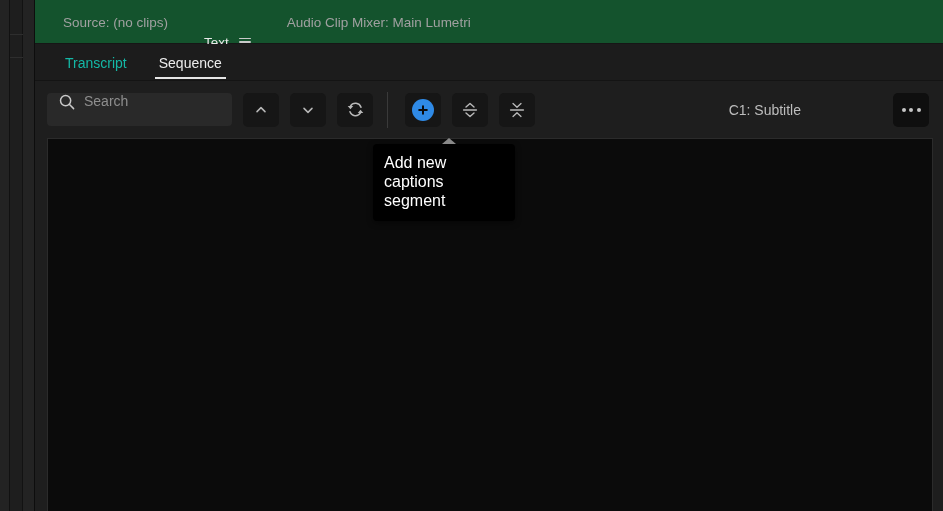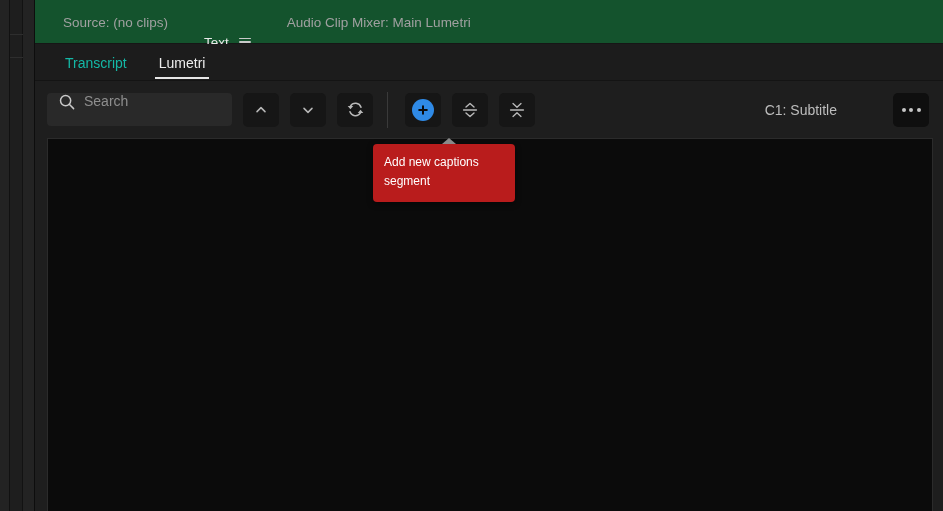--- a/index.html
+++ b/index.html
@@ -237,21 +237,21 @@
     justify-content: center;
   }
 
   .spacer { flex: 1 1 auto; }
 
   .track-label {
     flex: 0 0 auto;
     font-size: 14px;
     color: #bdbdbd;
     white-space: nowrap;
-    margin-right: 56px;
+    margin-right: 92px;
   }
 
   .more-btn {
     flex: 0 0 auto;
     width: 36px;
     height: 34px;
     background: #0f0f0f;
     border-radius: 5px;
     display: flex;
     align-items: center;
@@ -283,26 +283,26 @@
     border-bottom: none;
     box-sizing: border-box;
   }
 
   
   .tooltip {
     position: absolute;
     left: 373px;
     top: 144px;
     width: 142px;
-    background: #b91c1c;
+    background: #000000;
     border-radius: 4px;
     padding: 9px 11px 11px 11px;
     box-sizing: border-box;
     color: #ffffff;
-    font-size: 12px;
+    font-size: 16px;
     line-height: 19px;
     z-index: 50;
     box-shadow: 0 2px 6px rgba(0,0,0,0.45);
   }
   .tooltip .tip-arrow {
     position: absolute;
     top: -6px;
     left: 69px;
     width: 0; height: 0;
     border-left: 7px solid transparent;
@@ -347,21 +347,21 @@
         <span class="tab-label">Audio Clip Mixer: Main Lumetri</span>
       </div>
 
     </div>
 
     <div class="subtabbar">
       <div class="subtab">
         <span>Transcript</span>
       </div>
       <div class="subtab active">
-        <span>Lumetri</span>
+        <span>Sequence</span>
         <span class="subtab-underline"></span>
       </div>
     </div>
 
     <div class="toolbar">
 
       <div class="search-box">
         <span class="s-icon">
           <svg width="18" height="18" viewBox="0 0 18 18">
             <circle cx="7.6" cy="7.6" r="5.1" fill="none" stroke="#c9c9c9" stroke-width="1.5"></circle>

